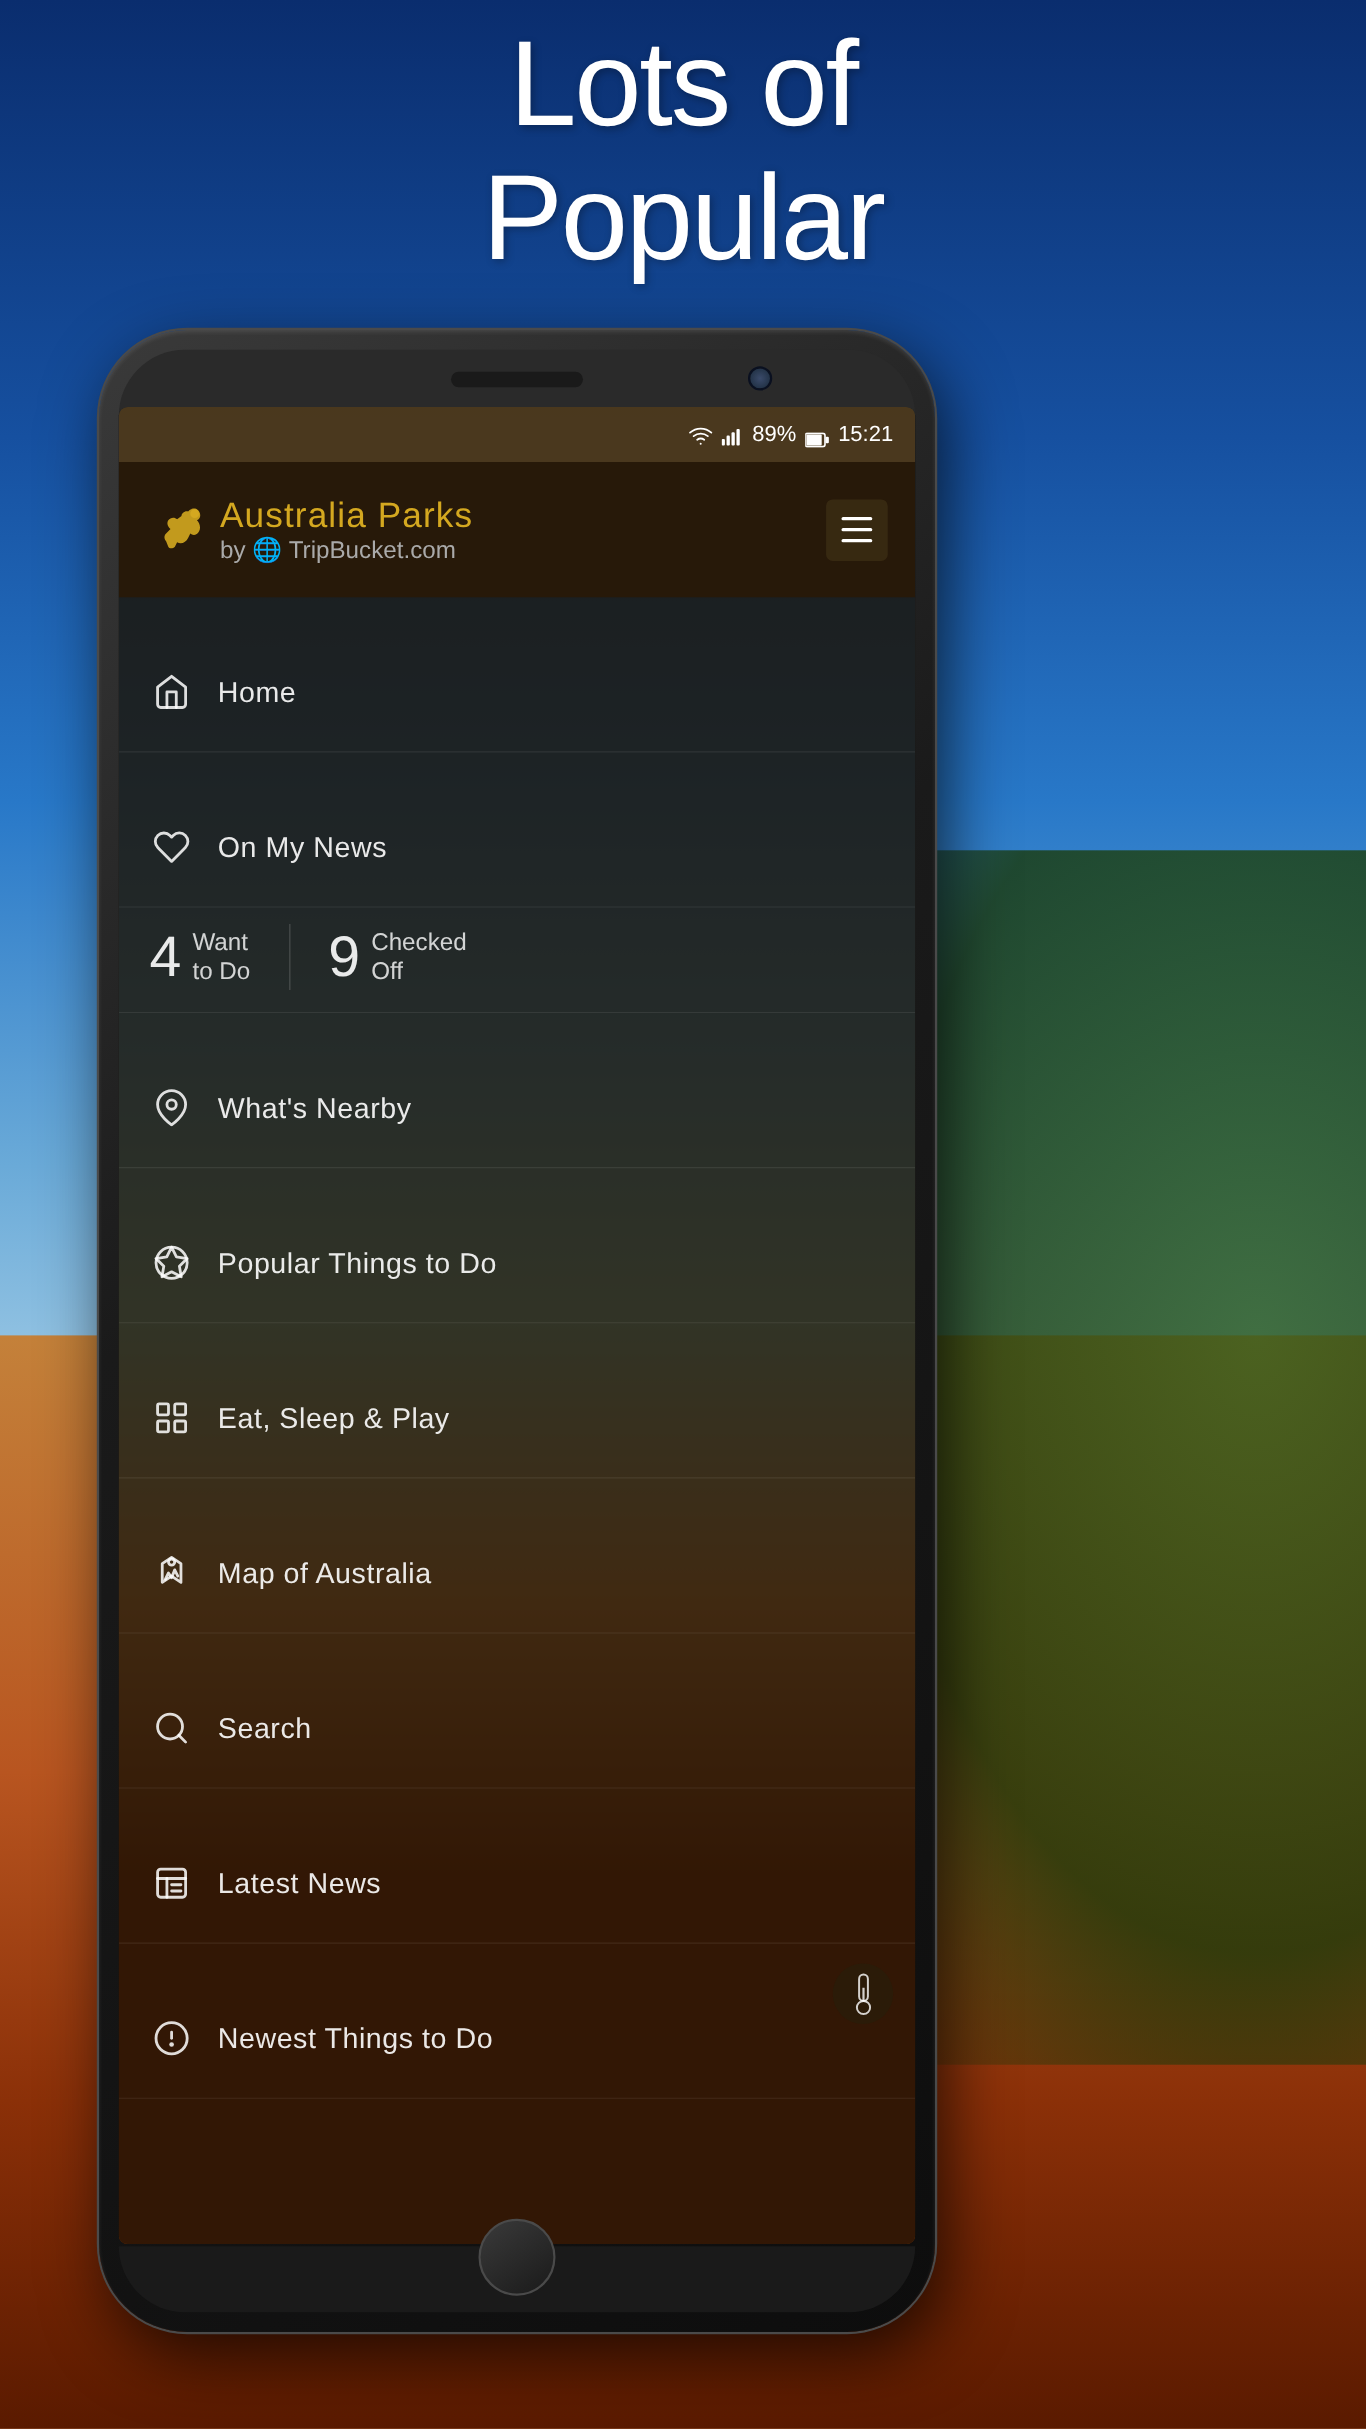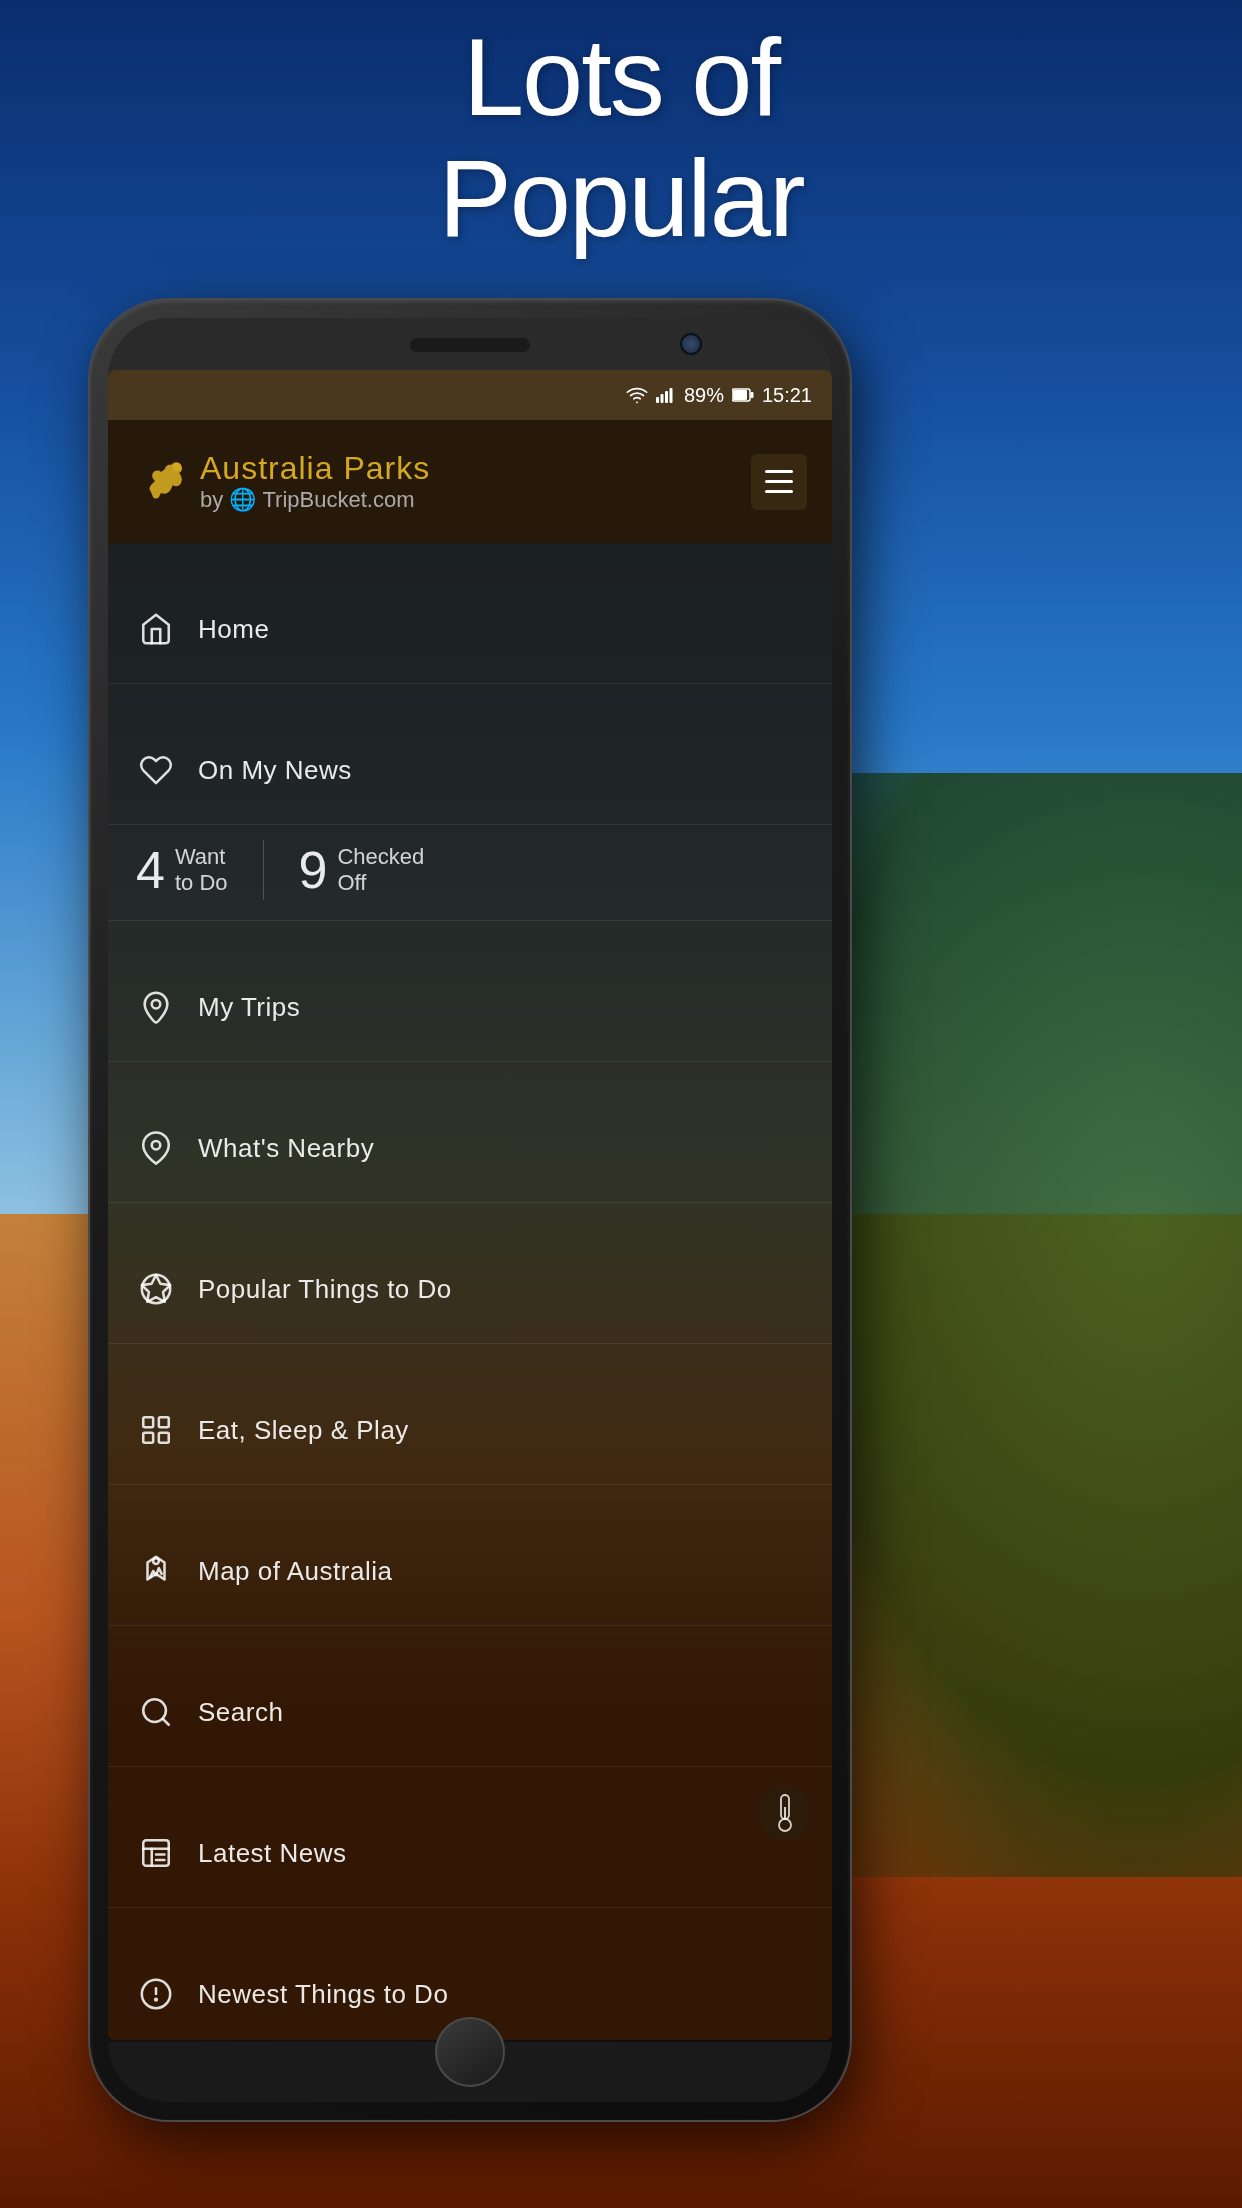--- a/index.html
+++ b/index.html
@@ -134,21 +134,21 @@
       background: rgba(80, 60, 30, 0.9);
       display: flex;
       align-items: center;
       justify-content: flex-end;
       padding: 0 20px;
       gap: 12px;
     }
 
     .status-icons {
       display: flex;
-      align-items: center;
+      align-items: flex-end;
       gap: 8px;
     }
 
     .status-text {
       color: white;
       font-size: 20px;
       font-weight: 500;
     }
 
     
@@ -431,29 +431,20 @@
             <span class="stat-number">4</span>
             <span class="stat-label">Want<br>to Do</span>
           </div>
           <div class="stat-divider"></div>
           <div class="stat-item">
             <span class="stat-number">9</span>
             <span class="stat-label">Checked<br>Off</span>
           </div>
         </div>
 
-        <div class="nav-item">
-          <div class="nav-icon">
-            <svg class="nav-svg" viewBox="0 0 24 24">
-              <circle cx="12" cy="10" r="3"></circle>
-              <path d="M12 2a8 8 0 00-8 8c0 5.4 7 13 8 13s8-7.6 8-13a8 8 0 00-8-8z"></path>
-            </svg>
-          </div>
-          <span class="nav-label">My Trips</span>
-        </div>
 
         <div class="nav-item">
           <div class="nav-icon">
             <svg class="nav-svg" viewBox="0 0 24 24">
               <path d="M21 10c0 7-9 13-9 13s-9-6-9-13a9 9 0 0118 0z"></path>
               <circle cx="12" cy="10" r="3"></circle>
             </svg>
           </div>
           <span class="nav-label">What's Nearby</span>
         </div>

